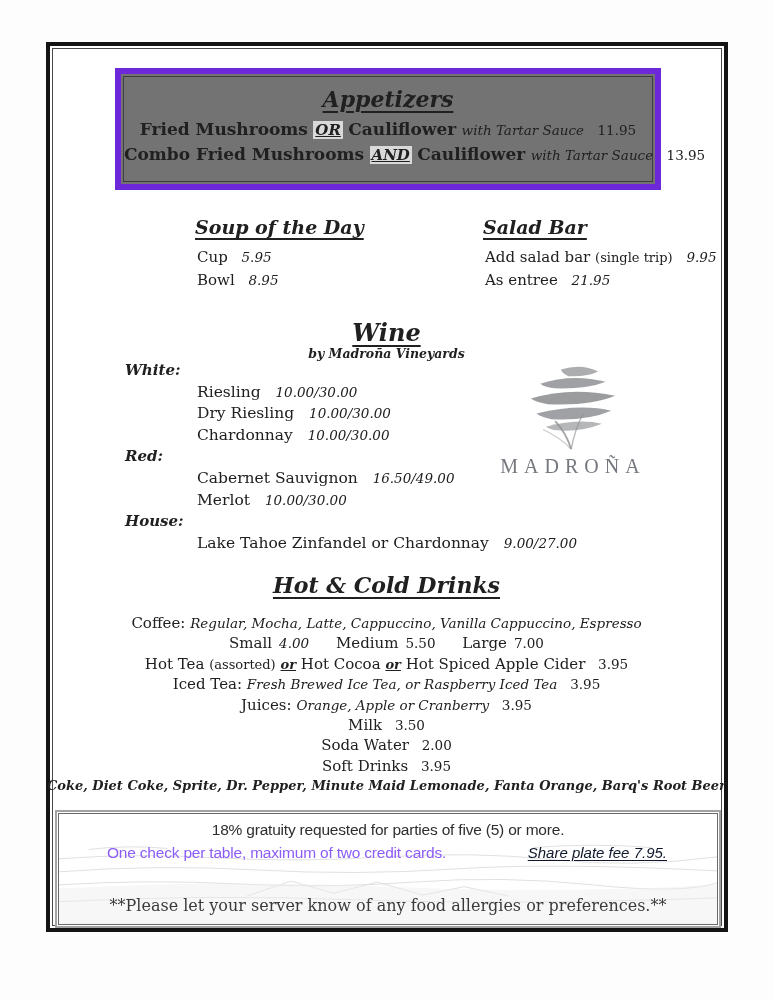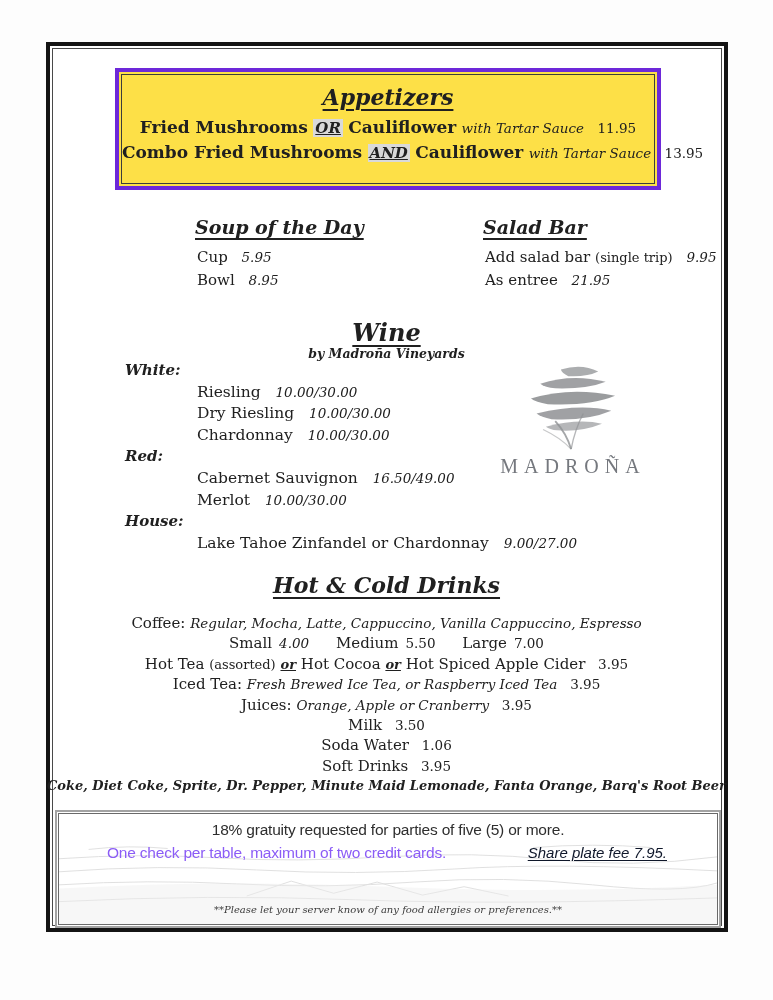--- a/index.html
+++ b/index.html
@@ -10,21 +10,21 @@
   }
   
   .sheet { position:absolute; left:46px; top:42px; width:682px; height:890px;
     border:4px solid #141414; background:#fff; }
   .sheet-inner { position:absolute; inset:2px; border:1px solid #4a4a4a; }
 
   .hide-empty:empty { display:none; }
 
   
   .app-box { position:absolute; left:115px; top:68px; width:546px; height:122px;
-    border:4px solid #6d28d9; background:#fde047; z-index:2; }
+    border:6px solid #6d28d9; background:#737373; z-index:2; }
   .app-box-inner { position:absolute; inset:2px; border:1px solid #3d3d3d; text-align:center; }
   .app-title { margin-top:9px; font-size:22px; font-weight:bold; font-style:italic;
     text-decoration:underline; text-decoration-thickness:1.5px; text-underline-offset:4px; }
   .app-lines { margin-top:5px; }
   .app-line { height:25px; line-height:25px; font-size:17px; white-space:nowrap; }
   .app-name { font-weight:bold; }
   .app-conj { font-weight:bold; font-style:italic; text-decoration:underline;
     background:#d9d9d9; padding:0 2px; font-size:15px; }
   .app-note { font-style:italic; font-size:13.5px; }
   .app-price { font-size:13.5px; margin-left:8px; }
@@ -78,21 +78,21 @@
   .notice-inner { position:absolute; inset:1px; border:1px solid #6a6a6a; overflow:hidden; }
   .notice svg.sketch { position:absolute; left:0; top:0; width:100%; height:100%; }
   .n-line1 { position:absolute; left:0; right:0; top:7px; text-align:center;
     font-family:"Liberation Sans", sans-serif; font-size:15.5px; color:#2e2e2e; letter-spacing:-0.2px; }
   .n-line2-left { position:absolute; left:48px; top:30px;
     font-family:"Liberation Sans", sans-serif; font-size:15.5px; color:#8b5cf6; letter-spacing:-0.2px; }
   .n-line2-right { position:absolute; right:50px; top:30px;
     font-family:"Liberation Sans", sans-serif; font-size:15px; color:#0f172a;
     font-style:italic; font-weight:500; text-decoration:underline; text-underline-offset:2px; }
   .n-allergy { position:absolute; left:0; right:0; bottom:9px; text-align:center;
-    font-size:10px; font-style:italic; color:#3a3a3a; }
+    font-size:16px; color:#3a3a3a; }
 </style>
 </head>
 <body>
 
 <div class="page">
   <div class="sheet">
     <div class="sheet-inner"></div>
   </div>
 
   <div class="app-box">
@@ -227,21 +227,21 @@
       <span>Juices:</span>
       <span class="d-detail">Orange, Apple or Cranberry</span>
       <span class="d-price">3.95</span>
     </div>
     <div class="d-row">
       <span>Milk</span>
       <span class="d-price">3.50</span>
     </div>
     <div class="d-row">
       <span>Soda Water</span>
-      <span class="d-price">1.06</span>
+      <span class="d-price">2.00</span>
     </div>
     <div class="d-row">
       <span>Soft Drinks</span>
       <span class="d-price">3.95</span>
     </div>
     <div class="d-row d-foot">Coke, Diet Coke, Sprite, Dr. Pepper, Minute Maid Lemonade, Fanta Orange, Barq's Root Beer</div>
   </div>
 
   <div class="notice">
     <div class="notice-inner">

